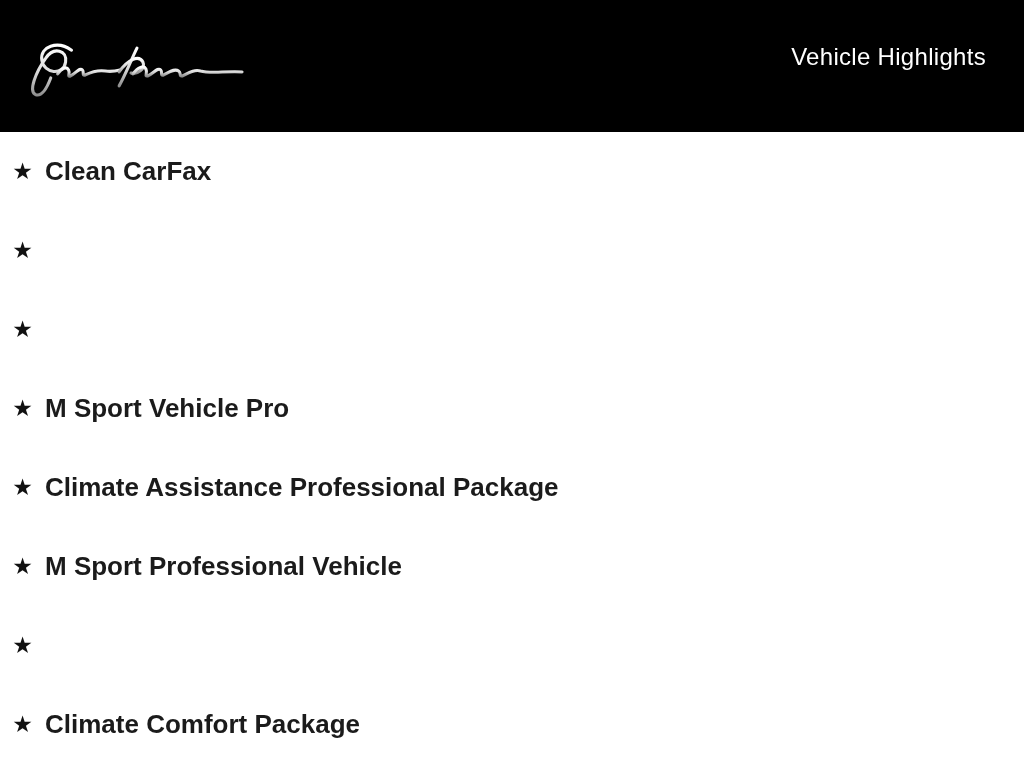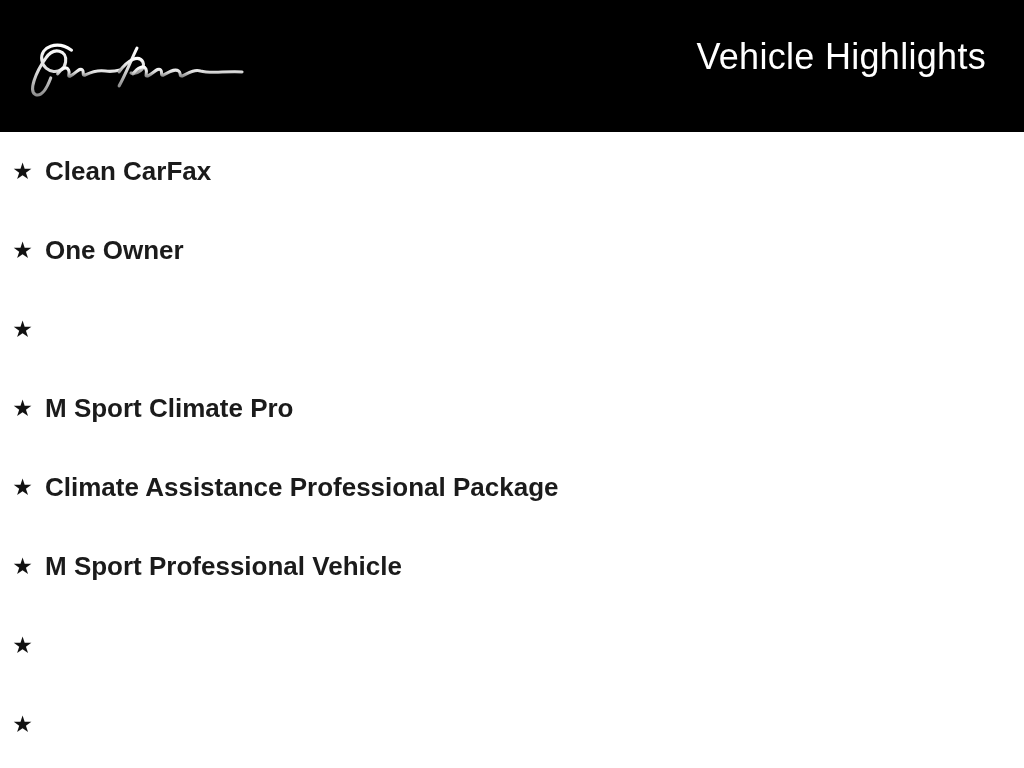--- a/index.html
+++ b/index.html
@@ -22,21 +22,21 @@
     align-items: center;
     justify-content: space-between;
     padding: 0 38px 0 20px;
   }
   .logo {
     margin-top: 10px;
     flex: 0 0 auto;
   }
   .header-title {
     color: #ffffff;
-    font-size: 36px;
+    font-size: 24px;
     font-weight: 400;
     letter-spacing: 0.3px;
     line-height: 1;
     margin-bottom: 18px;
   }
   .highlights-list {
     list-style: none;
     margin: 0;
     padding: 0 0 0 12px;
   }
@@ -87,36 +87,36 @@
   <div class="header-title">Vehicle Highlights</div>
 </div>
 
 <ul class="highlights-list">
   <li class="highlight-item">
     <span class="star">★</span>
     <span class="label">Clean CarFax</span>
   </li>
   <li class="highlight-item">
     <span class="star">★</span>
-    <span class="label">One Owner</span>
   </li>
   <li class="highlight-item">
     <span class="star">★</span>
   </li>
   <li class="highlight-item">
     <span class="star">★</span>
-    <span class="label">M Sport Climate Pro</span>
+    <span class="label">M Sport Vehicle Pro</span>
   </li>
   <li class="highlight-item">
     <span class="star">★</span>
     <span class="label">Climate Assistance Professional Package</span>
   </li>
   <li class="highlight-item">
     <span class="star">★</span>
     <span class="label">M Sport Professional Vehicle</span>
   </li>
   <li class="highlight-item">
     <span class="star">★</span>
   </li>
   <li class="highlight-item">
     <span class="star">★</span>
+    <span class="label">Climate Comfort Package</span>
   </li>
 </ul>
 
 </body></html>

